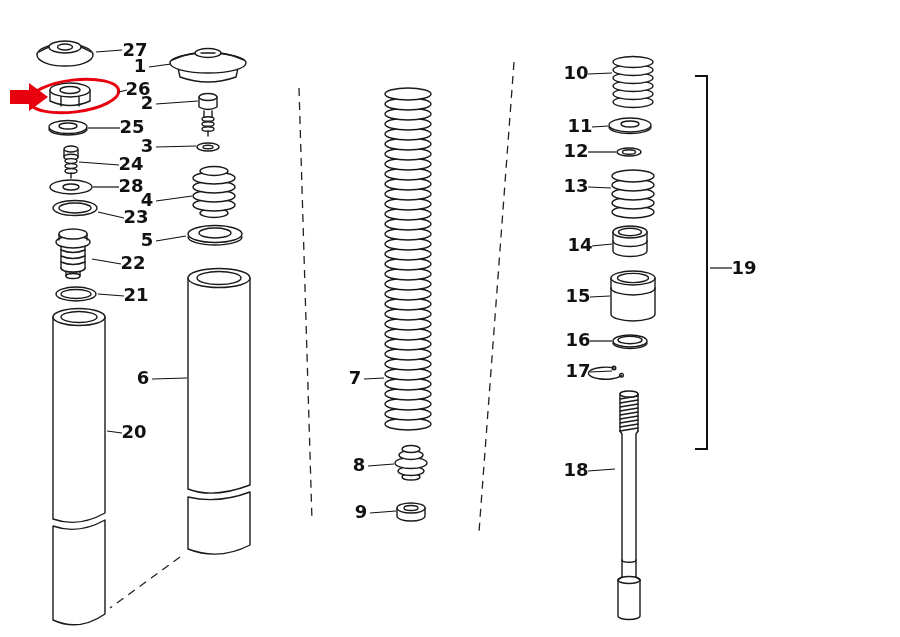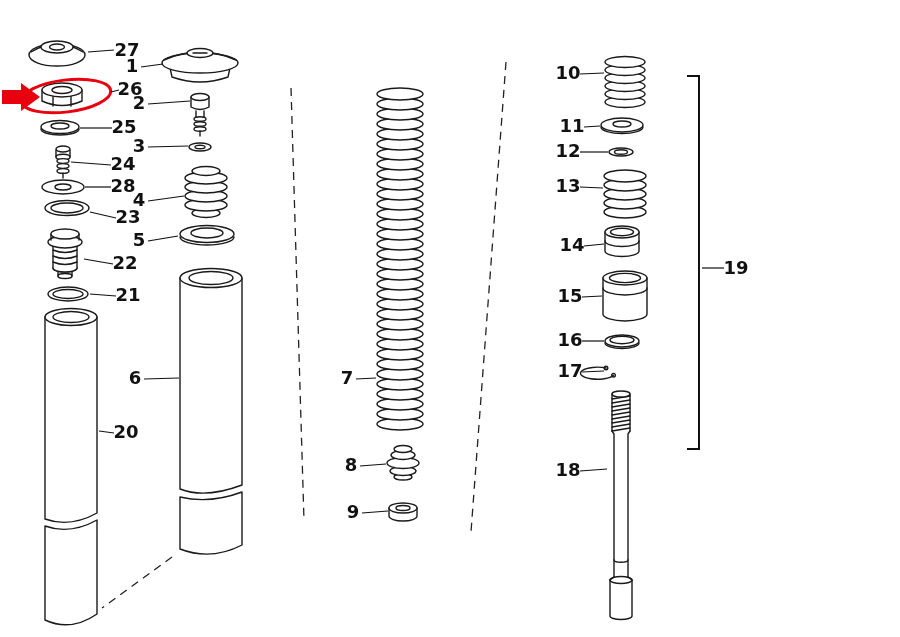--- a/index.html
+++ b/index.html
@@ -1,17 +1,17 @@
 <!DOCTYPE html>
 <html><head>
 <meta charset="utf-8">
 <style>
   html,body{margin:0;padding:0;background:#fff;}
   .stage{position:relative;width:768px;height:637px;background:#fff;overflow:hidden;
-         font-family:"DejaVu Sans",sans-serif;}
+         font-family:"DejaVu Sans",sans-serif;margin-left:8px;}
   svg{display:block;}
   .ln{fill:none;stroke:#1a1a1a;stroke-width:1.4;stroke-linecap:round;stroke-linejoin:round;}
   .lnf{fill:#ffffff;stroke:#1a1a1a;stroke-width:1.4;stroke-linejoin:round;}
   .leader{stroke:#111;stroke-width:1.2;}
   .dash{stroke:#222;stroke-width:1.3;stroke-dasharray:8 6;fill:none;}
   .callout text{font-family:"DejaVu Sans",sans-serif;font-size:18px;font-weight:bold;fill:#111;}
   .bracket{fill:none;stroke:#111;stroke-width:2;}
 </style>
 </head>
 <body>

